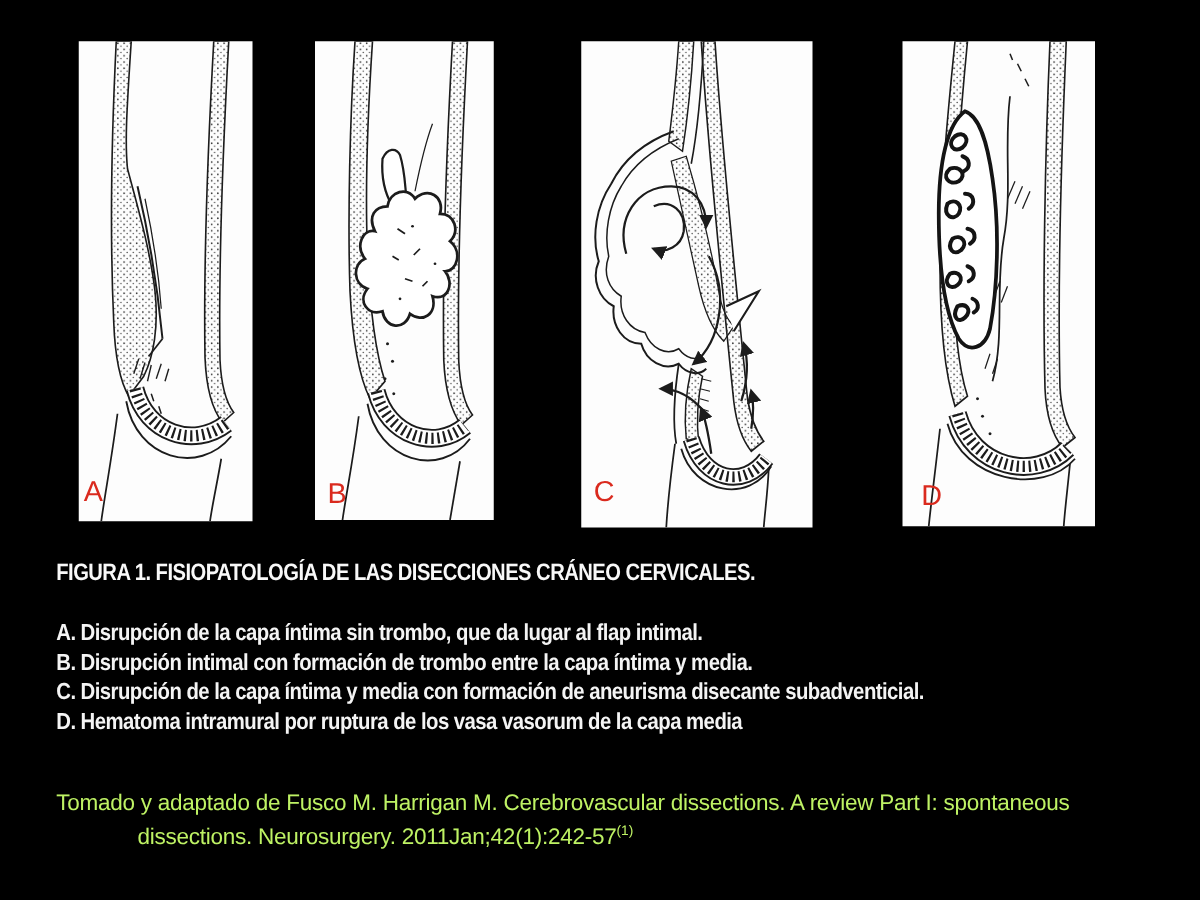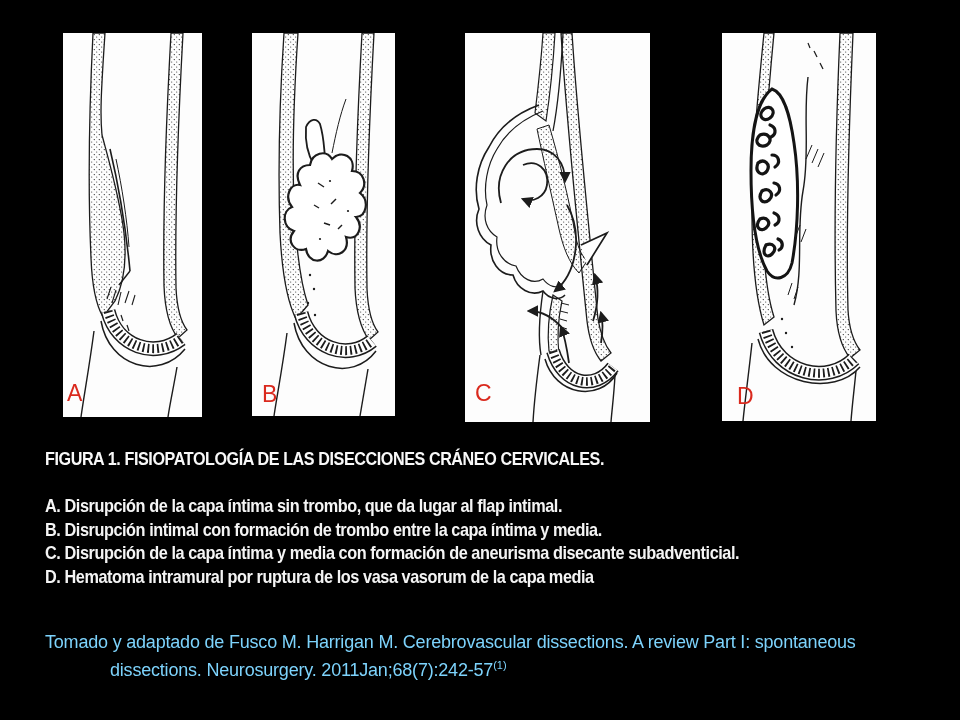--- a/index.html
+++ b/index.html
@@ -17,21 +17,21 @@
     position:absolute;left:45px;top:448px;color:#f8f8f8;
     font-weight:700;font-size:19px;line-height:22px;letter-spacing:-0.5px;
     white-space:nowrap;transform:scaleX(0.85);transform-origin:0 0;
   }
   .caption-list{
     position:absolute;left:45px;top:494px;color:#f4f4f4;
     font-weight:700;font-size:18.5px;line-height:23.5px;letter-spacing:-0.5px;
     white-space:nowrap;transform:scaleX(0.88);transform-origin:0 0;
   }
   .citation{
-    position:absolute;left:45px;top:631px;color:#7dd3fc;
+    position:absolute;left:45px;top:631px;color:#bef264;
     font-weight:400;font-size:18px;line-height:23px;letter-spacing:-0.2px;
     white-space:nowrap;
   }
   .citation .line2{margin-left:65px;}
   .citation sup{font-size:11px;letter-spacing:0;}
 </style>
 </head>
 <body>
 
 <div class="slide">
@@ -238,16 +238,16 @@
 
   <div class="caption-list">
     <div>A. Disrupción de la capa íntima sin trombo, que da lugar al flap intimal.</div>
     <div>B. Disrupción intimal con formación de trombo entre la capa íntima y media.</div>
     <div>C. Disrupción de la capa íntima y media con formación de aneurisma disecante subadventicial.</div>
     <div>D. Hematoma intramural por ruptura de los vasa vasorum de la capa media</div>
   </div>
 
   <div class="citation">
     <div class="line1">Tomado y adaptado de Fusco M. Harrigan M. Cerebrovascular dissections. A review Part I: spontaneous</div>
-    <div class="line2"><span>dissections. Neurosurgery. 2011Jan;68(7):242-57</span><sup>(1)</sup></div>
+    <div class="line2"><span>dissections. Neurosurgery. 2011Jan;42(1):242-57</span><sup>(1)</sup></div>
   </div>
 
 </div>
 
 </body></html>

